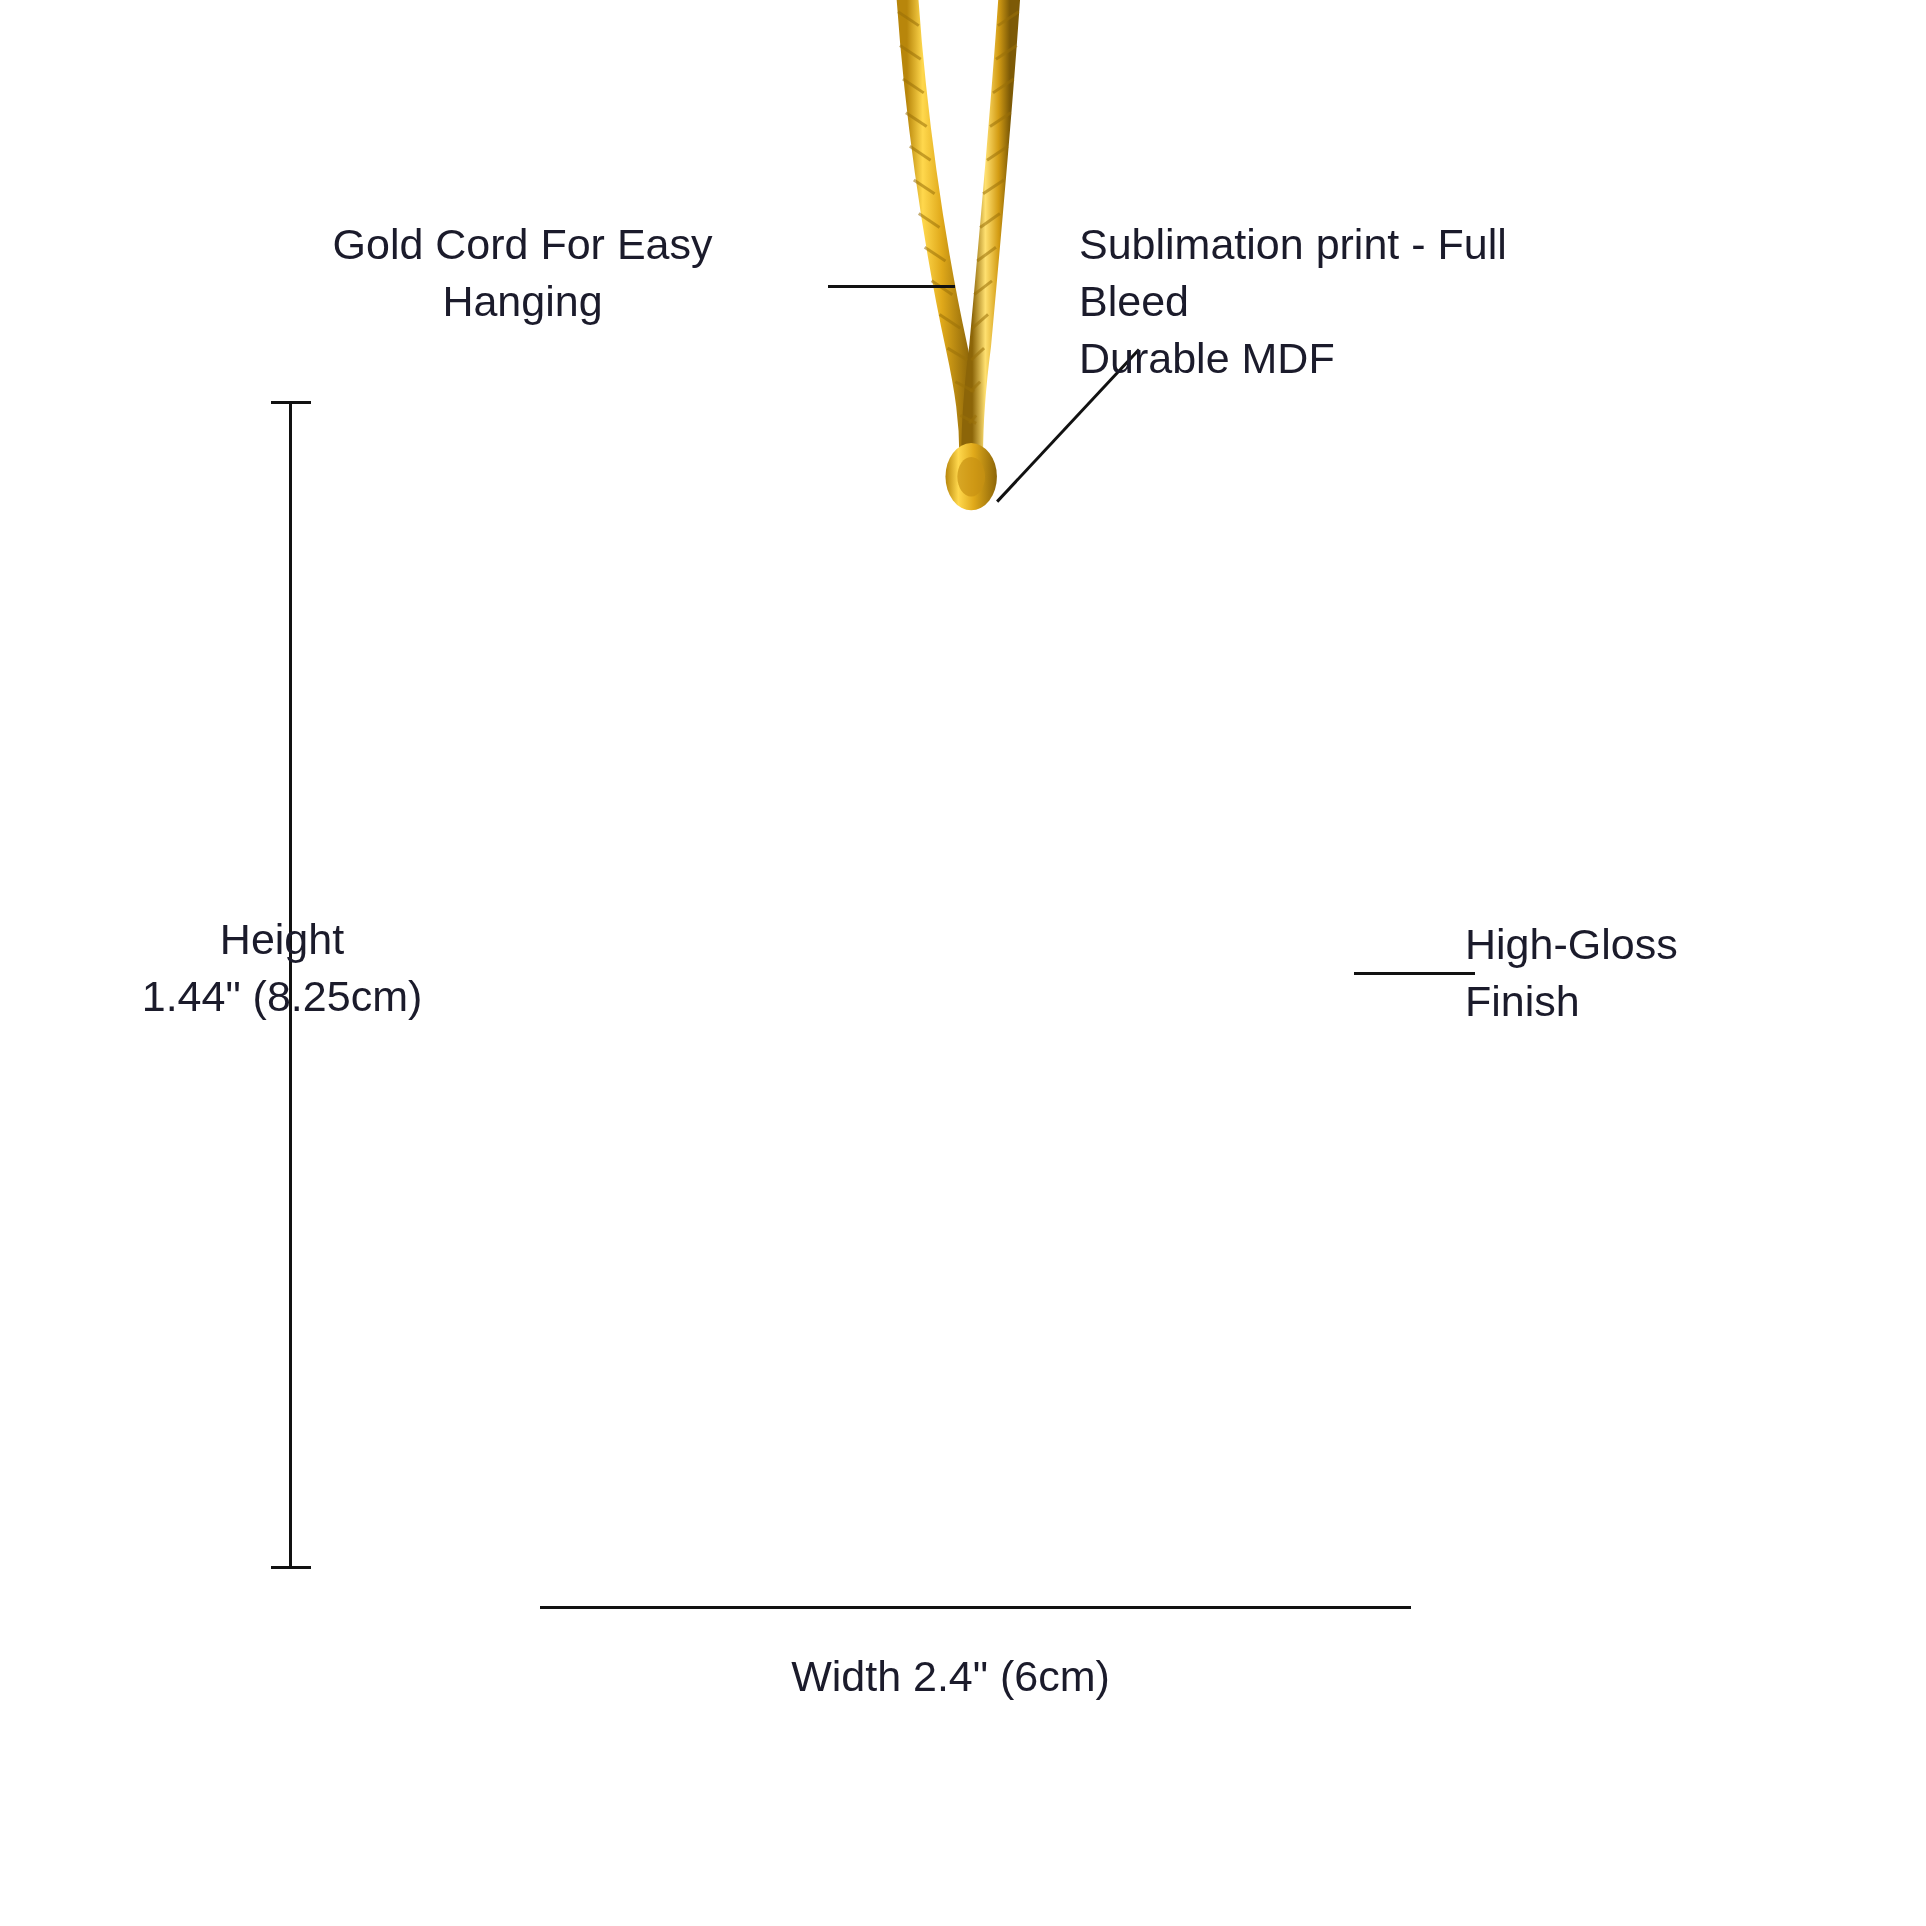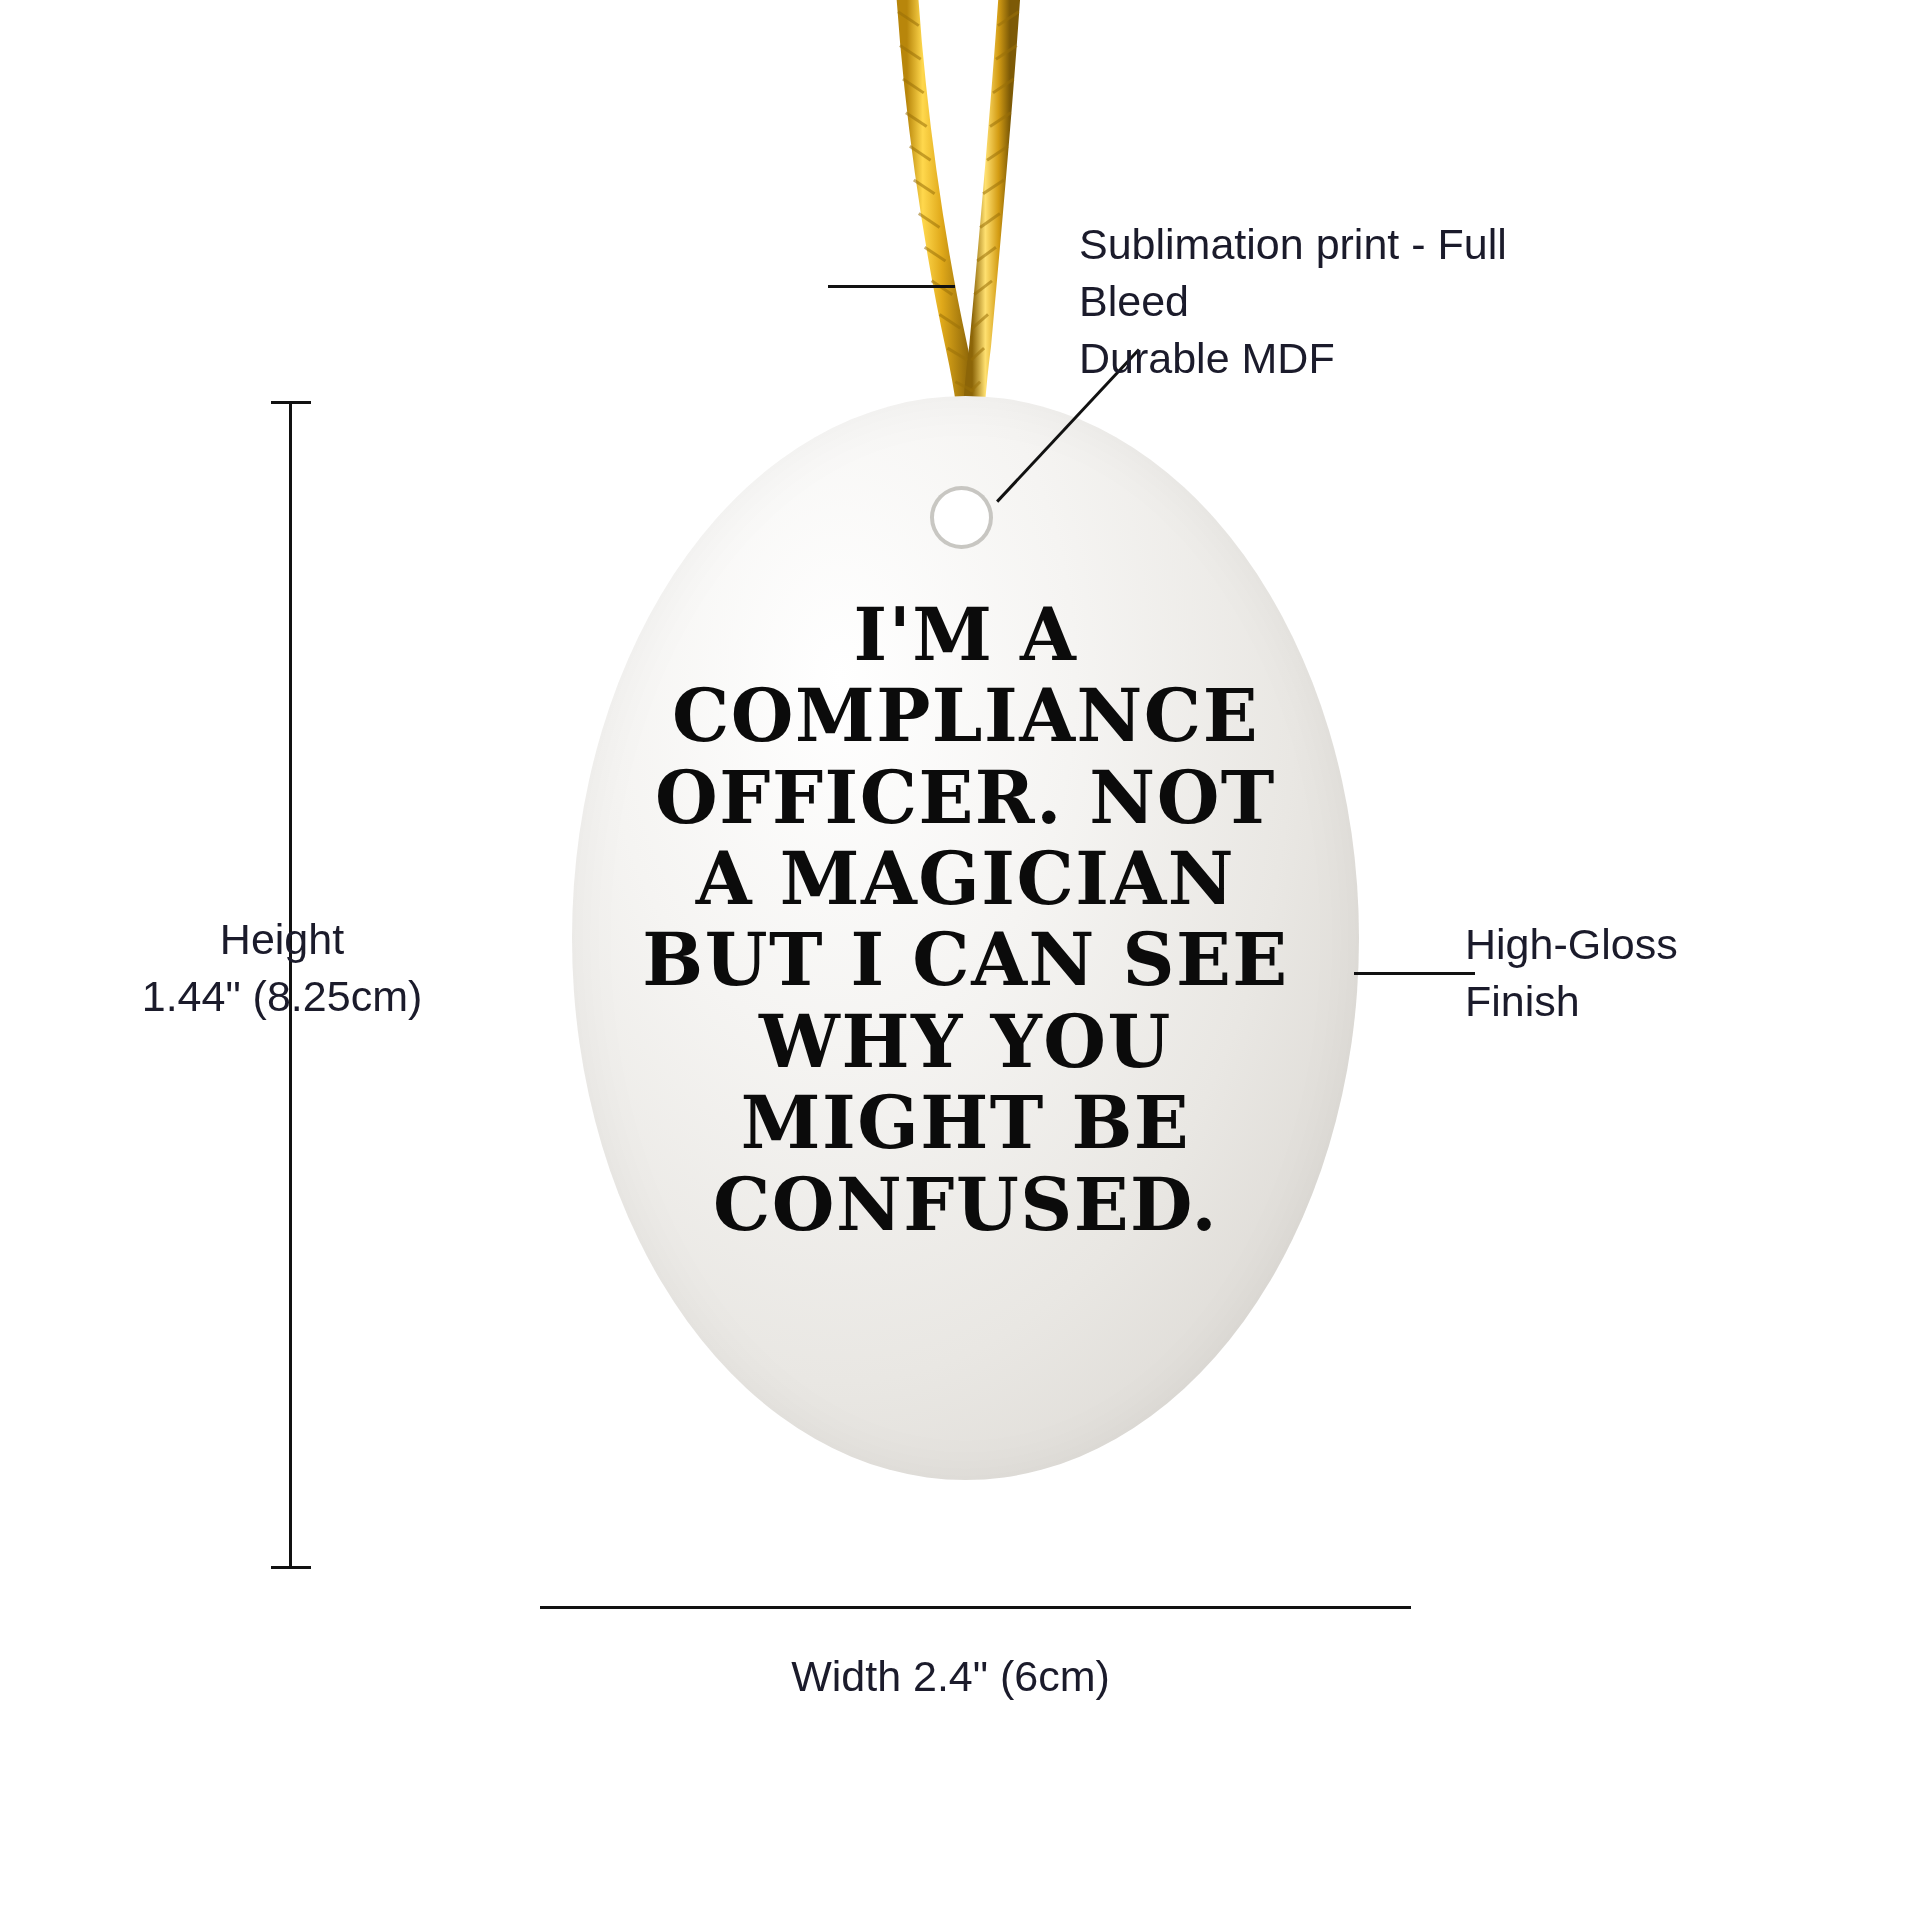--- a/index.html
+++ b/index.html
@@ -152,29 +152,27 @@
           <path d="M114 362 L101 374"></path>
           <path d="M110 396 L100 406"></path>
         <path d="M106 430 L99 438"></path>
       </g>
 
       <ellipse cx="101" cy="492" rx="26" ry="34" fill="url(#g1)"></ellipse>
       <ellipse cx="101" cy="492" rx="14" ry="20" fill="#c89112" opacity="0.7"></ellipse>
     </svg>
   </div>
 
-  <div id="ornament">
-    <div id="ornament-hole"></div>
-    <div id="ornament-text">I'm a Compliance Officer. Not a Magician but I can see why you might be confused.</div>
-  </div>
 
   <div class="line" id="lead-cord"></div>
   <div class="line" id="lead-sub"></div>
   <div class="line" id="lead-gloss"></div>
 
+  <div class="anno" id="anno-cord">Gold Cord For Easy
+Hanging</div>
   <div class="anno" id="anno-sub">Sublimation print - Full Bleed
 Durable MDF</div>
   <div class="anno" id="anno-gloss">High-Gloss
 Finish</div>
 
   <div id="dim-height">
     <div class="cap top"></div>
     <div class="cap bot"></div>
   </div>
   <div class="anno" id="anno-height">Height

